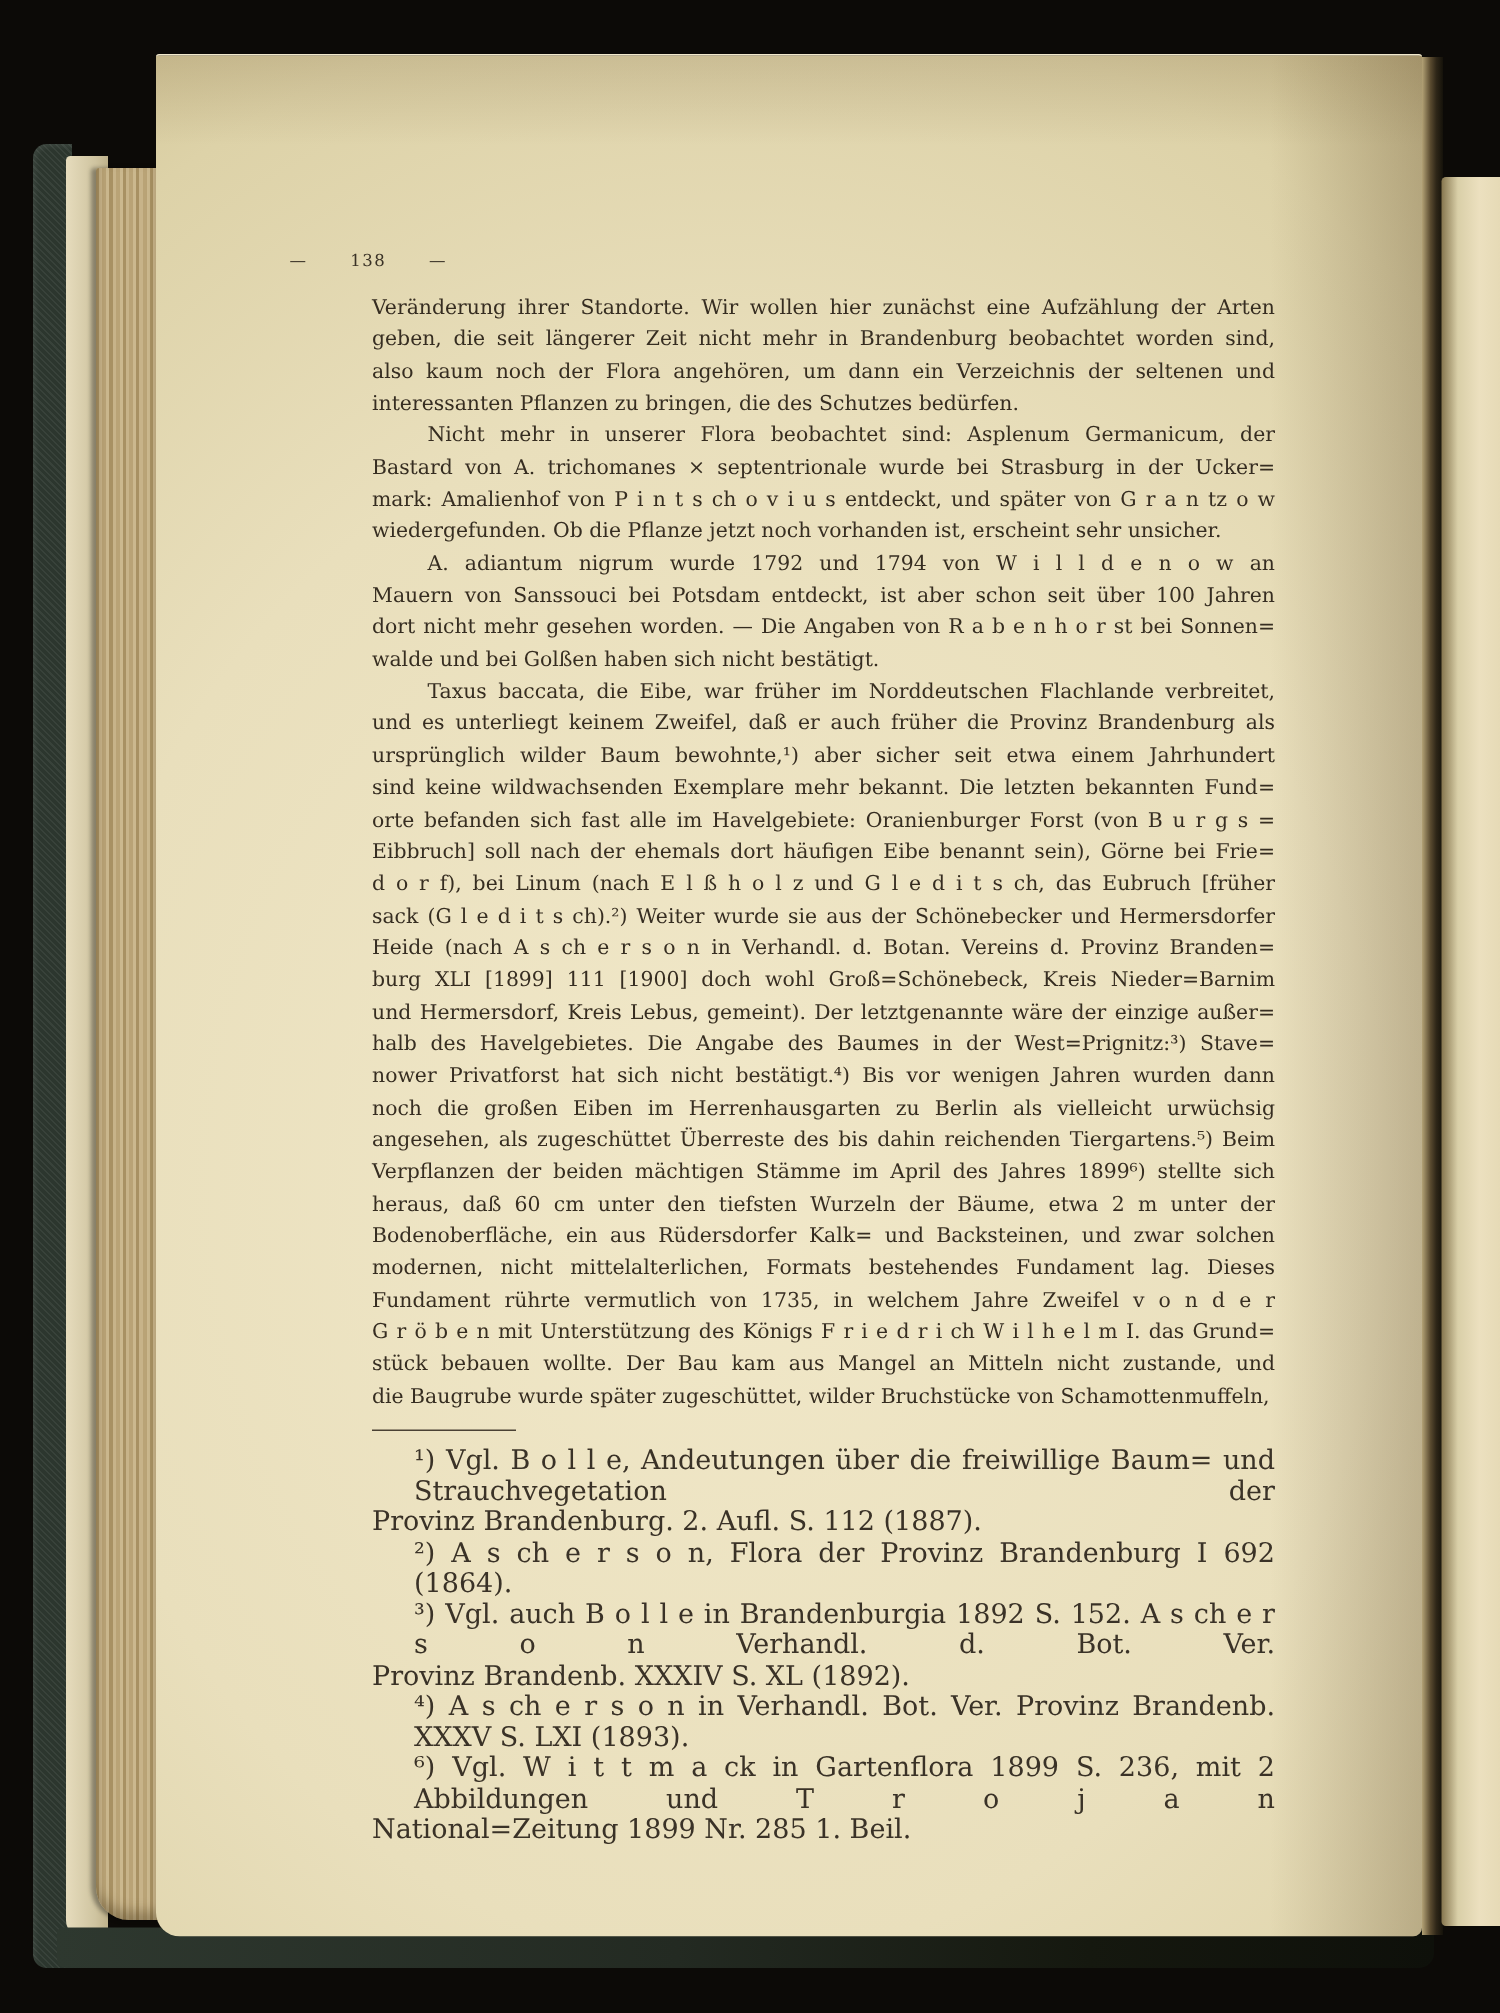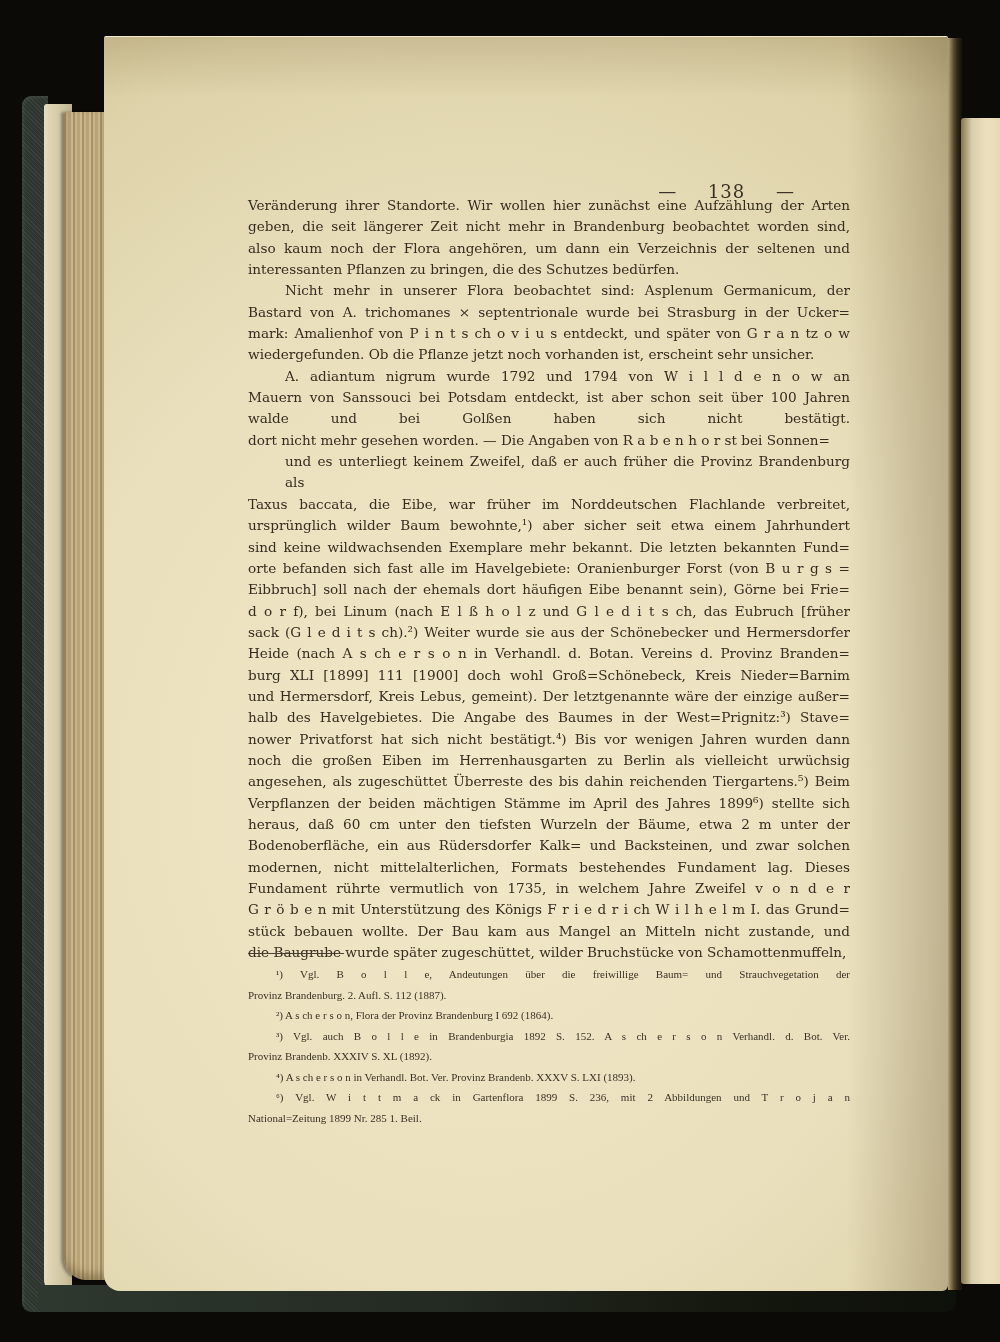--- a/index.html
+++ b/index.html
@@ -28,32 +28,32 @@
       linear-gradient(to bottom, rgba(120,96,56,.20), rgba(120,96,56,0) 60px),
       radial-gradient(ellipse 95% 75% at 45% 60%, #f1e8c9 0%, #e9dfbc 55%, #ddd2a8 85%, #d1c496 100%);}
   
   .gutter{position:absolute;left:948px;top:38px;width:14px;height:1252px;
     background:linear-gradient(to right,#b3a276,#5a4b30 40%,#2e2618 68%,#15120a);}
   
   .facing{position:absolute;left:961px;top:118px;width:39px;height:1166px;
     background:linear-gradient(to right,#86764f,#d9cfa8 28%,#ece0bf 65%,#e6dab6);
     border-radius:3px 0 0 3px;}
   
-  .pagenum{position:absolute;left:144px;top:144px;width:602px;text-align:right;
-    font-size:18px;color:#3a3226;word-spacing:24px;letter-spacing:1px;transform:translateX(-55px);}
+  .pagenum{position:absolute;left:144px;top:130px;width:602px;text-align:left;
+    font-size:11px;color:#3a3226;word-spacing:24px;letter-spacing:1px;transform:translateX(-55px);}
   .textblock{position:absolute;left:144px;top:158px;width:602px;color:#362d21;
     font-size:13.6px;line-height:21.35px;}
   .para{margin:0;}
   .para.indent > .line:first-child{padding-left:37px;}
   .line{text-align:justify;text-align-last:justify;}
   .para > .line:last-child, .fn > .line:last-child{text-align-last:left;}
   .fnrule{position:absolute;left:144px;top:916px;width:96px;height:0;
     border-top:1.5px solid #4a4134;}
   .footnotes{position:absolute;left:144px;top:927px;width:602px;color:#3a3227;
-    font-size:11px;line-height:20.5px;font-family:Liberation Serif, serif;}
+    font-size:18px;line-height:20.5px;}
   .fn > .line:first-child{padding-left:28px;}
 </style>
 </head>
 <body>
 
 <div class="scene">
   <div class="cover-left"></div>
   <div class="endpaper"></div>
   <div class="stack"></div>
   <div class="cover-bottom"></div>
@@ -70,26 +70,26 @@
         </div>
       <div class="para indent">
           <div class="line">Nicht mehr in unserer Flora beobachtet sind: Asplenum Germanicum, der</div>
           <div class="line">Bastard von A. trichomanes × septentrionale wurde bei Strasburg in der Ucker=</div>
           <div class="line">mark: Amalienhof von P i n t s ch o v i u s entdeckt, und später von G r a n tz o w</div>
           <div class="line">wiedergefunden. Ob die Pflanze jetzt noch vorhanden ist, erscheint sehr unsicher.</div>
         </div>
       <div class="para indent">
           <div class="line">A. adiantum nigrum wurde 1792 und 1794 von W i l l d e n o w an</div>
           <div class="line">Mauern von Sanssouci bei Potsdam entdeckt, ist aber schon seit über 100 Jahren</div>
+          <div class="line">dort nicht mehr gesehen worden. — Die Angaben von R a b e n h o r st bei Sonnen=</div>
           <div class="line">walde und bei Golßen haben sich nicht bestätigt.</div>
-          <div class="line">dort nicht mehr gesehen worden. — Die Angaben von R a b e n h o r st bei Sonnen=</div>
         </div>
       <div class="para indent">
+          <div class="line">Taxus baccata, die Eibe, war früher im Norddeutschen Flachlande verbreitet,</div>
           <div class="line">und es unterliegt keinem Zweifel, daß er auch früher die Provinz Brandenburg als</div>
-          <div class="line">Taxus baccata, die Eibe, war früher im Norddeutschen Flachlande verbreitet,</div>
           <div class="line">ursprünglich wilder Baum bewohnte,¹) aber sicher seit etwa einem Jahrhundert</div>
           <div class="line">sind keine wildwachsenden Exemplare mehr bekannt. Die letzten bekannten Fund=</div>
           <div class="line">orte befanden sich fast alle im Havelgebiete: Oranienburger Forst (von B u r g s =</div>
           <div class="line">Eibbruch] soll nach der ehemals dort häufigen Eibe benannt sein), Görne bei Frie=</div>
           <div class="line">d o r f), bei Linum (nach E l ß h o l z und G l e d i t s ch, das Eubruch [früher</div>
           <div class="line">sack (G l e d i t s ch).²) Weiter wurde sie aus der Schönebecker und Hermersdorfer</div>
           <div class="line">Heide (nach A s ch e r s o n in Verhandl. d. Botan. Vereins d. Provinz Branden=</div>
           <div class="line">burg XLI [1899] 111 [1900] doch wohl Groß=Schönebeck, Kreis Nieder=Barnim</div>
           <div class="line">und Hermersdorf, Kreis Lebus, gemeint). Der letztgenannte wäre der einzige außer=</div>
           <div class="line">halb des Havelgebietes. Die Angabe des Baumes in der West=Prignitz:³) Stave=</div>

